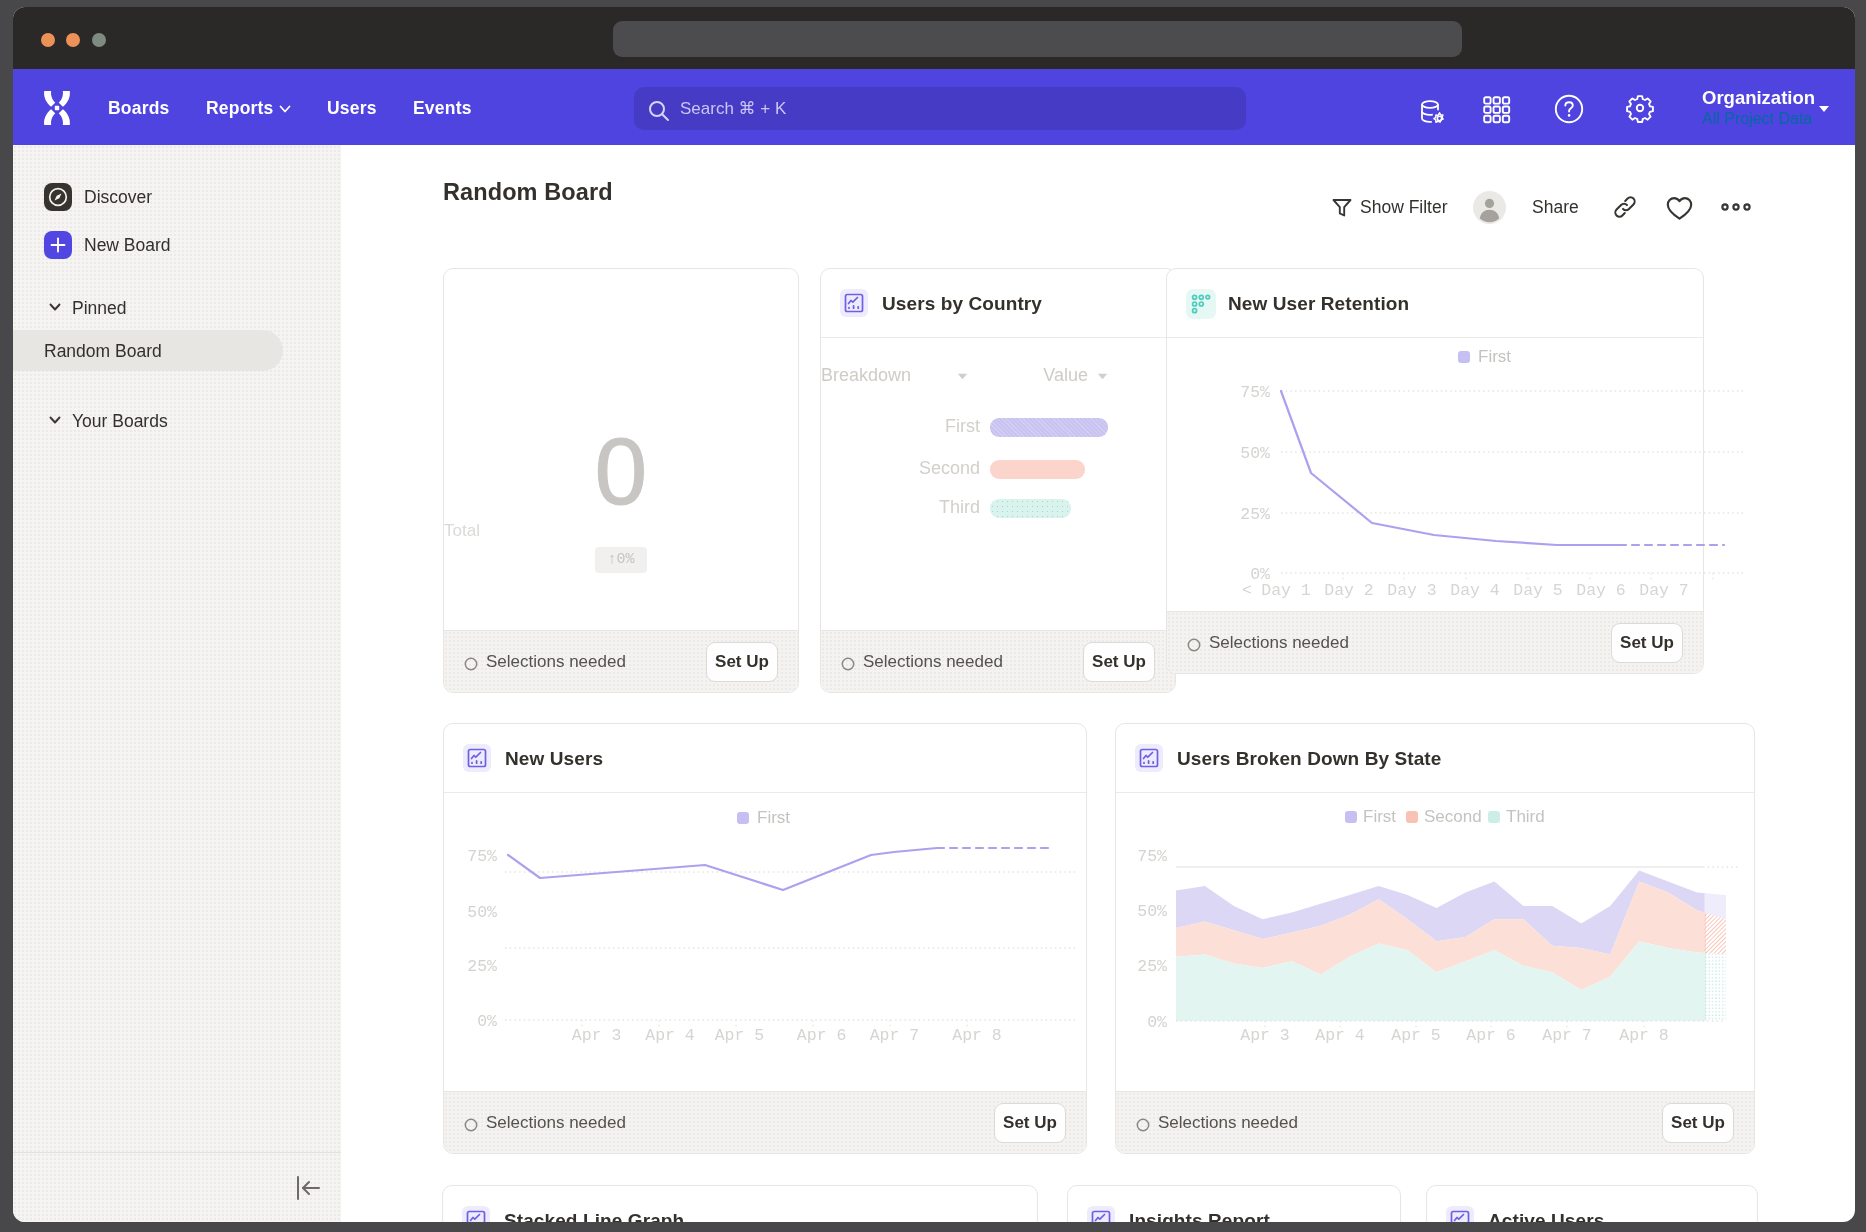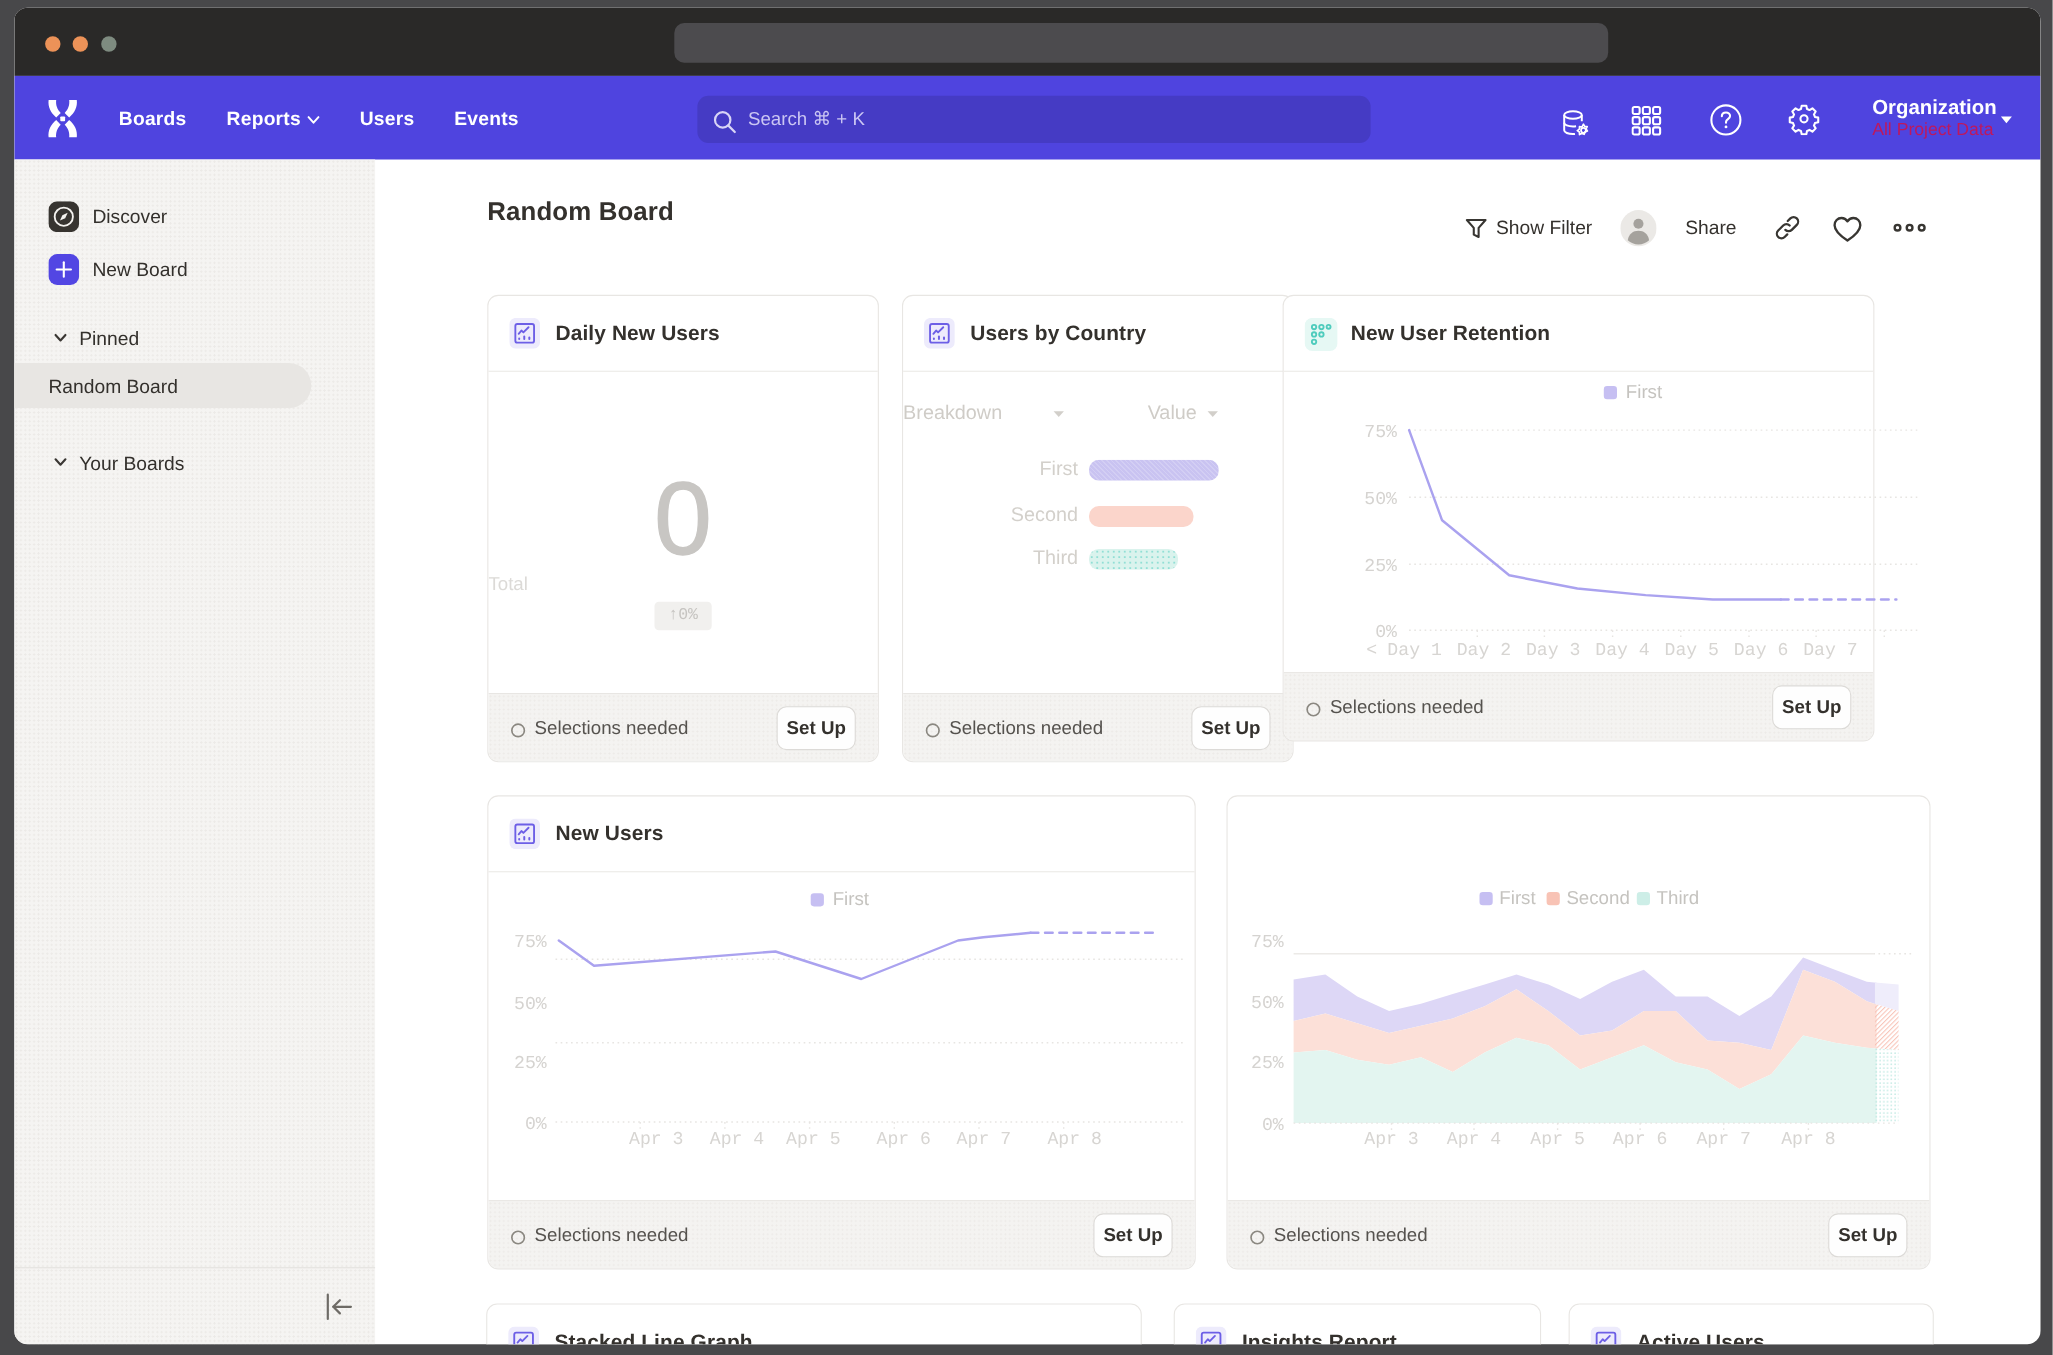--- a/index.html
+++ b/index.html
@@ -5,21 +5,21 @@
 body { font-family:"Liberation Sans",sans-serif; background:#48484a; position:relative; }
 .win { position:absolute; left:13px; top:7px; width:1842px; height:1215px; border-radius:12px; overflow:hidden; background:#fff; }
 .chrome { position:absolute; left:0; top:0; width:100%; height:62px; background:#2a2928; }
 .light { position:absolute; top:26px; width:14px; height:14px; border-radius:50%; }
 .urlbar { position:absolute; left:600px; top:14px; width:849px; height:36px; border-radius:9px; background:#4c4b4e; }
 .nav { position:absolute; left:0; top:62px; width:100%; height:76px; background:#4f44df; }
 .mi { position:absolute; top:91px; color:#fff; font-size:17.5px; font-weight:700; letter-spacing:0.2px; }
 .search { position:absolute; left:621px; top:80px; width:612px; height:43px; border-radius:10px; background:#453bc4; }
 .searchtext { position:absolute; left:667px; top:91px; font-size:17px; color:#cbc6f3; }
 .orgname { position:absolute; left:1689px; top:80px; color:#fff; font-size:18.5px; font-weight:700; }
-.orgsub { position:absolute; left:1689px; top:103px; color:#be185d; font-size:16px; }
+.orgsub { position:absolute; left:1689px; top:103px; color:#0369a1; font-size:16px; }
 .sidebar { position:absolute; left:0; top:138px; width:328px; height:1077px; background:#f5f4f2;
   background-image:radial-gradient(circle, #eceae7 0.8px, rgba(0,0,0,0) 0.95px); background-size:4px 4px; }
 .sitem { position:absolute; font-size:17.5px; color:#33302c; }
 .pill { position:absolute; left:0; top:185px; width:270px; height:41px; background:#e8e6e3; border-radius:0 21px 21px 0; }
 h1.board { position:absolute; left:430px; top:172px; font-size:23.5px; font-weight:700; color:#34312d; letter-spacing:0.1px; }
 .subtitle { position:absolute; left:430px; top:208px; font-size:17px; color:#97948f; }
 .hctl { position:absolute; font-size:17.5px; color:#34312d; }
 .card { position:absolute; background:#fff; border:1px solid #e8e6e3; border-radius:10px; }
 .chead { position:absolute; left:0; top:0; right:0; height:69px; border-bottom:1px solid #eceae7; }
 .chead .cic { position:absolute; left:19px; top:20px; }
@@ -164,31 +164,20 @@
       <path d="M12 20 C5.4 15.6 1.6 11.8 1.6 7.6 C1.6 4.3 4.1 1.8 7.2 1.8 C9.2 1.8 11 2.9 12 4.5 C13 2.9 14.8 1.8 16.8 1.8 C19.9 1.8 22.4 4.3 22.4 7.6 C22.4 11.8 18.6 15.6 12 20 Z" fill="none" stroke="#383632" stroke-width="1.9" stroke-linejoin="round"></path>
     </svg>
     <svg width="30" height="12" viewBox="0 0 30 12" style="position:absolute;left:1708px;top:194px">
       <g fill="none" stroke="#383632" stroke-width="2.2">
         <circle cx="4" cy="6" r="2.6"></circle>
         <circle cx="15" cy="6" r="2.6"></circle>
         <circle cx="26" cy="6" r="2.6"></circle>
       </g>
     </svg>
     <div class="card" style="left:430px;top:261px;width:356px;height:425px">
-      <div class="chead">
-        <svg width="28" height="28" viewBox="0 0 28 28" class="cic">
-          <rect x="0" y="0" width="28" height="28" rx="6" fill="#edebfc"></rect>
-          <rect x="5.5" y="5.5" width="17" height="17" rx="1.8" fill="none" stroke="#6d5fe6" stroke-width="1.7"></rect>
-          <polyline points="8.5,14.5 11,11.5 12.8,13.2 17.5,8.5" fill="none" stroke="#6d5fe6" stroke-width="1.7" stroke-linecap="round" stroke-linejoin="round"></polyline>
-          <line x1="9" y1="18.7" x2="9" y2="19.2" stroke="#6d5fe6" stroke-width="1.8" stroke-linecap="round"></line>
-          <line x1="13.6" y1="17" x2="13.6" y2="19.2" stroke="#6d5fe6" stroke-width="1.8" stroke-linecap="round"></line>
-          <line x1="18.2" y1="17.8" x2="18.2" y2="19.2" stroke="#6d5fe6" stroke-width="1.8" stroke-linecap="round"></line>
-        </svg>
-        <div class="ctitle">Daily New Users</div>
-      </div>
       <div class="bignum">0</div>
       <div class="totlab">Total</div>
       <div class="chip">↑0%</div>
       <div class="cfoot">
         <svg width="14" height="14" viewBox="0 0 14 14" style="position:absolute;left:20px;top:26px">
           <circle cx="7" cy="7" r="5.7" fill="none" stroke="#8b8881" stroke-width="1.5"></circle>
         </svg>
         <div class="seltext">Selections needed</div>
         <div class="setup" style="right:20px">Set Up</div>
       </div>
@@ -264,20 +253,31 @@
       </div>
       <div class="cfoot">
         <svg width="14" height="14" viewBox="0 0 14 14" style="position:absolute;left:20px;top:26px">
           <circle cx="7" cy="7" r="5.7" fill="none" stroke="#8b8881" stroke-width="1.5"></circle>
         </svg>
         <div class="seltext">Selections needed</div>
         <div class="setup" style="right:20px">Set Up</div>
       </div>
     </div>
     <div class="card" style="left:1102px;top:716px;width:640px;height:431px">
+      <div class="chead">
+        <svg width="28" height="28" viewBox="0 0 28 28" class="cic">
+          <rect x="0" y="0" width="28" height="28" rx="6" fill="#edebfc"></rect>
+          <rect x="5.5" y="5.5" width="17" height="17" rx="1.8" fill="none" stroke="#6d5fe6" stroke-width="1.7"></rect>
+          <polyline points="8.5,14.5 11,11.5 12.8,13.2 17.5,8.5" fill="none" stroke="#6d5fe6" stroke-width="1.7" stroke-linecap="round" stroke-linejoin="round"></polyline>
+          <line x1="9" y1="18.7" x2="9" y2="19.2" stroke="#6d5fe6" stroke-width="1.8" stroke-linecap="round"></line>
+          <line x1="13.6" y1="17" x2="13.6" y2="19.2" stroke="#6d5fe6" stroke-width="1.8" stroke-linecap="round"></line>
+          <line x1="18.2" y1="17.8" x2="18.2" y2="19.2" stroke="#6d5fe6" stroke-width="1.8" stroke-linecap="round"></line>
+        </svg>
+        <div class="ctitle">Users Broken Down By State</div>
+      </div>
       <div class="cfoot">
         <svg width="14" height="14" viewBox="0 0 14 14" style="position:absolute;left:20px;top:26px">
           <circle cx="7" cy="7" r="5.7" fill="none" stroke="#8b8881" stroke-width="1.5"></circle>
         </svg>
         <div class="seltext">Selections needed</div>
         <div class="setup" style="right:20px">Set Up</div>
       </div>
     </div>
     <div class="card" style="left:429px;top:1178px;width:596px;height:200px">
       <div class="chead">

